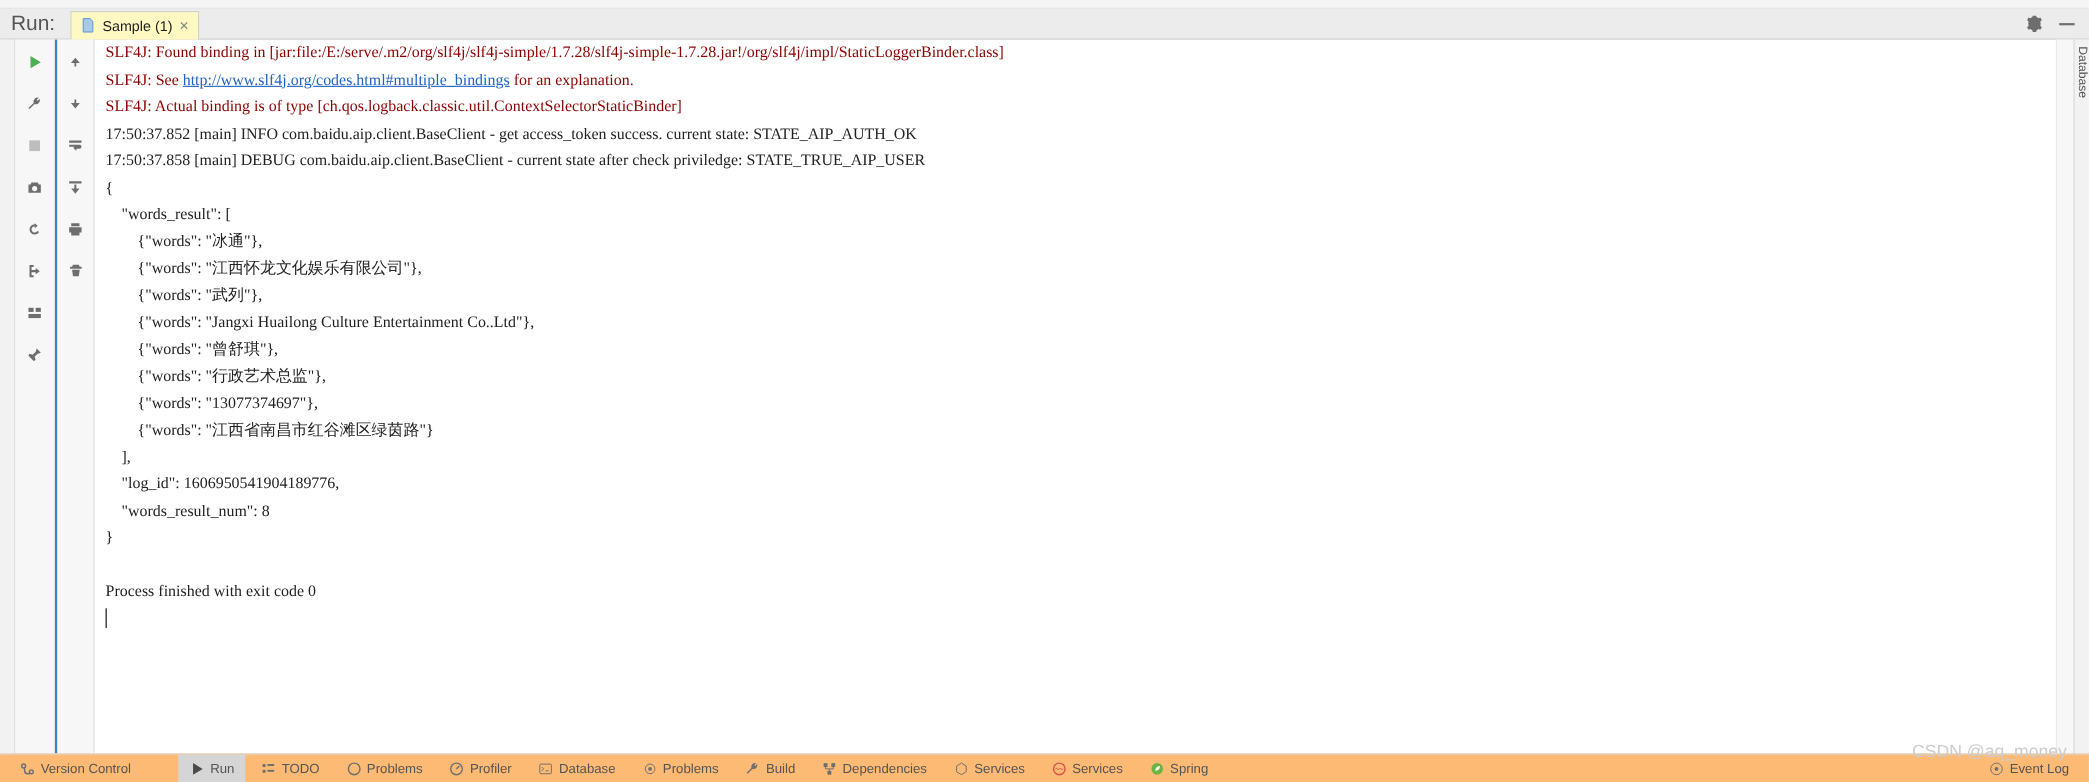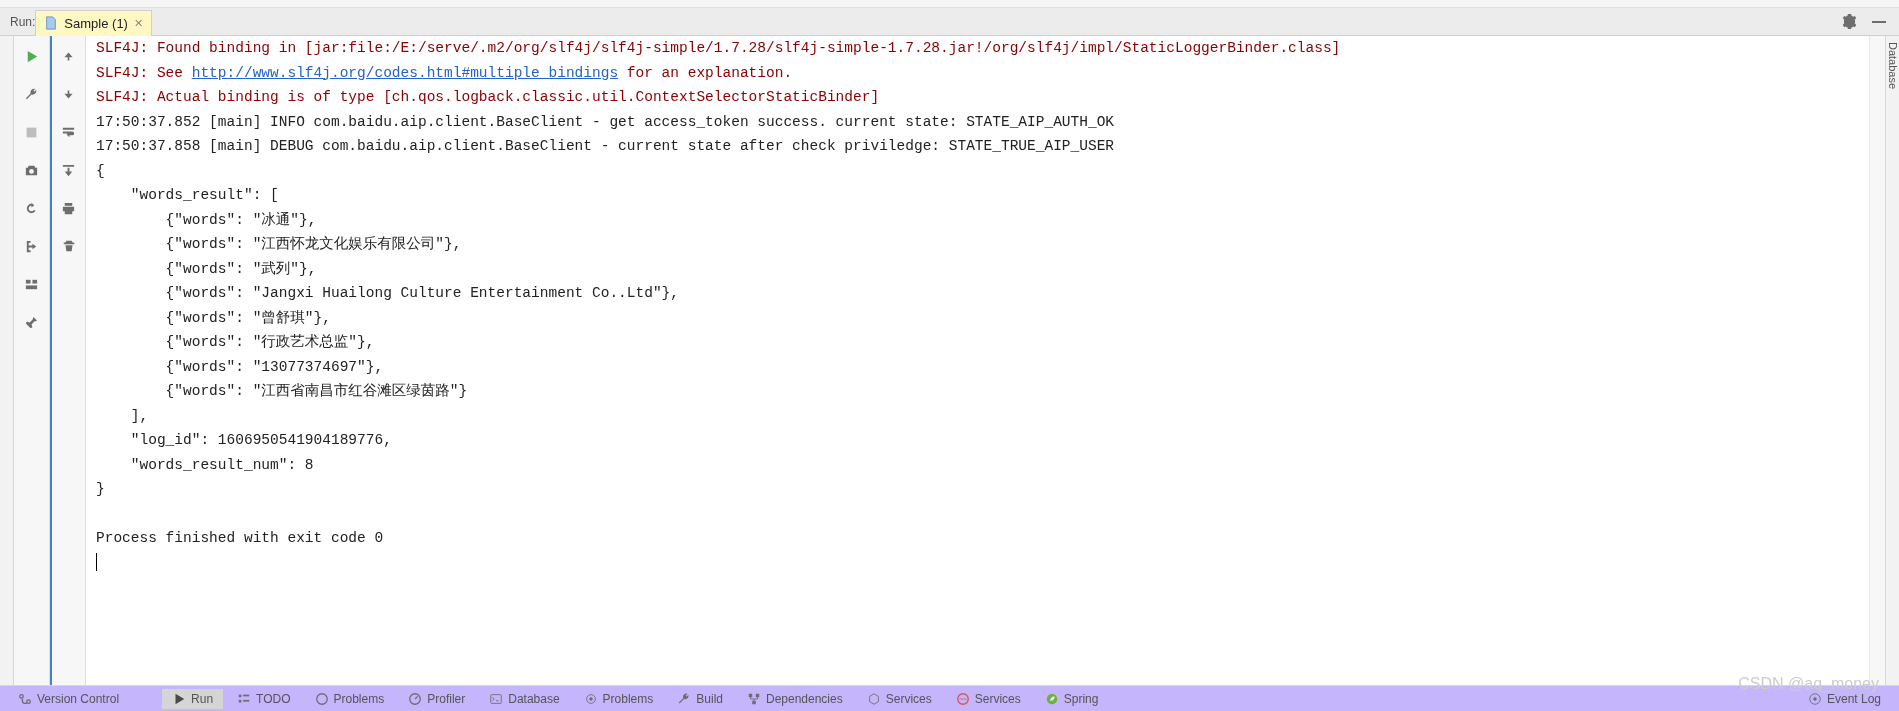--- a/index.html
+++ b/index.html
@@ -24,21 +24,22 @@
     .tab-bar {
       display: flex;
       align-items: center;
       height: 28px;
       background: #ececec;
       border-bottom: 1px solid #d0d0d0;
       padding-left: 10px;
     }
     .run-label {
       color: #555;
-      font-size: 12px;
+      padding-right: 14px;
+      font-size: 19px;
     }
     .tab {
       display: flex;
       align-items: center;
       gap: 6px;
       background: #fef9c3;
       border: 1px solid #d0d0d0;
       border-bottom: none;
       padding: 4px 8px;
       height: 26px;
@@ -110,21 +111,21 @@
       border-right: 1px solid #e0e0e0;
       border-left: 2px solid #4083c9;
       display: flex;
       flex-direction: column;
       align-items: center;
       padding-top: 10px;
       gap: 18px;
     }
     .console {
       flex: 1;
-      font-family: Liberation Mono, monospace;
+      font-family: Liberation Serif, serif;
       font-size: 14.5px;
       line-height: 24.5px;
       padding: 0px 10px 10px 10px;
       overflow: auto;
       white-space: pre;
       color: #222;
     }
     .console .slf4j-red { color: #8b0000; }
     .console .slf4j-link { color: #2264c7; text-decoration: underline; }
     .console .cursor {
@@ -148,24 +149,23 @@
       width: 16px;
       background: #f7f7f7;
       border-left: 1px solid #e8e8e8;
     }
     .bottom-bar {
       position: absolute;
       bottom: 0;
       left: 0;
       right: 0;
       height: 26px;
-      background: #c4b5fd;
+      background: #fdba74;
       border-top: 1px solid #d8d8d8;
       display: flex;
-      align-items: center;
       gap: 4px;
       padding: 0 8px;
       font-size: 12px;
       color: #555;
     }
     .bottom-item {
       display: flex;
       align-items: center;
       gap: 5px;
       padding: 3px 10px;

